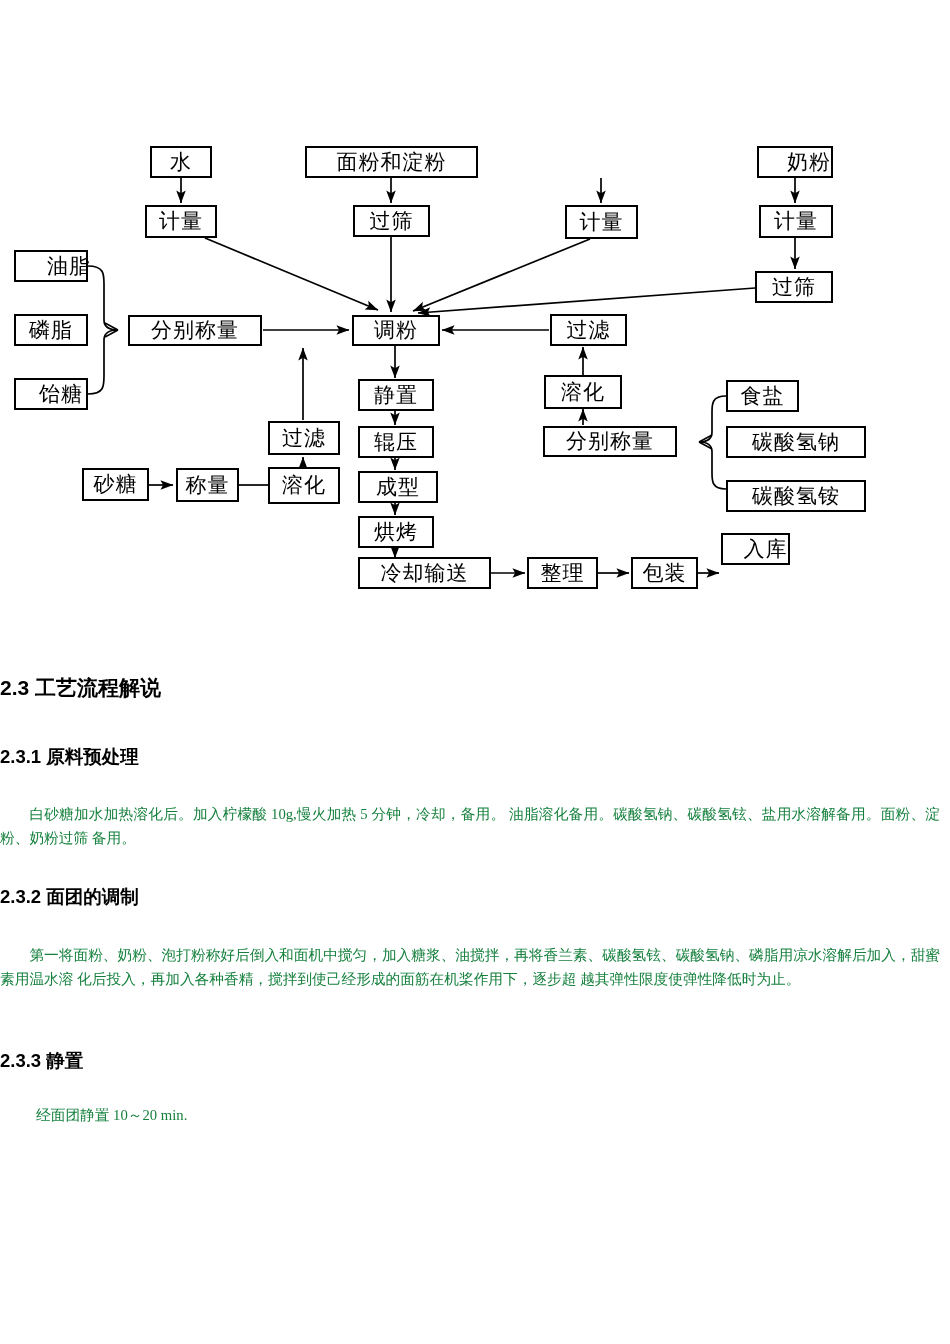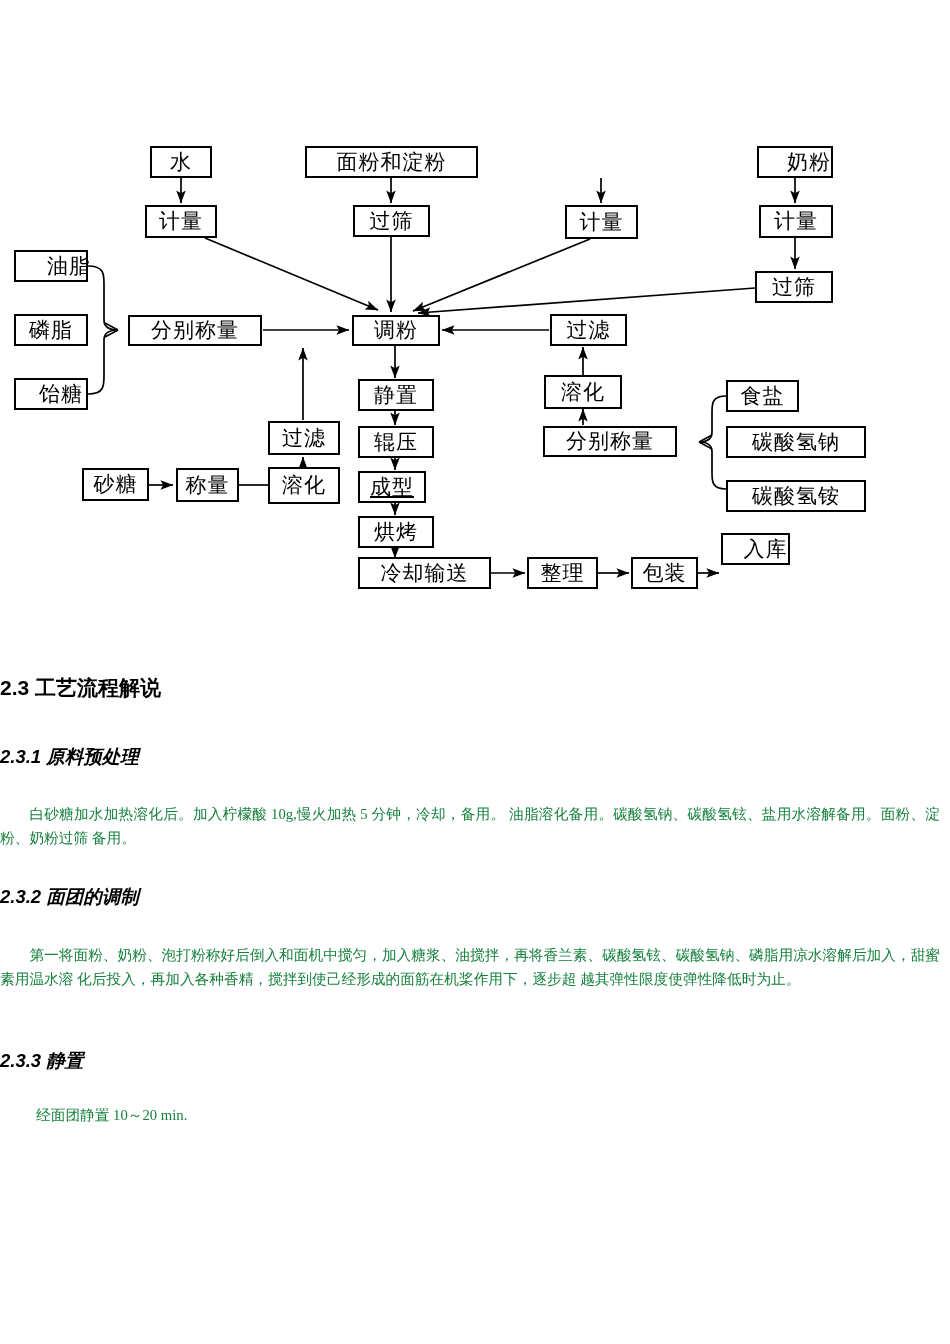--- a/index.html
+++ b/index.html
@@ -57,21 +57,20 @@
     font-family: "Liberation Sans", "DejaVu Sans", sans-serif;
     font-weight: bold;
     color: #000;
     margin: 0;
   }
   .h2 {
     font-size: 21px;
   }
   .h3 {
     font-size: 18.5px;
-    font-style: italic;
   }
   .para {
     font-family: "Liberation Serif", "DejaVu Serif", serif;
     font-size: 14.7px;
     line-height: 1.62;
     text-align: justify;
     margin: 0;
     color: #15803d;
   }
   .indent { text-indent: 2em; }
@@ -196,21 +195,21 @@
   </div>
   <div class="node" style="left:550px; top:314px; width:77px; height:32px;">
     <span>过滤</span>
   </div>
   <div class="node" style="left:358px; top:379px; width:76px; height:32px;">
     <span>静置</span>
   </div>
   <div class="node" style="left:358px; top:426px; width:76px; height:32px;">
     <span>辊压</span>
   </div>
-  <div class="node" style="left:358px; top:471px; width:68px; height:32px;text-decoration:underline;">
+  <div class="node" style="left:358px; top:471px; width:80px; height:32px;">
     <span>成型</span>
   </div>
   <div class="node" style="left:358px; top:516px; width:76px; height:32px;">
     <span>烘烤</span>
   </div>
   <div class="node" style="left:358px; top:557px; width:133px; height:32px;">
     <span>冷却输送</span>
   </div>
   <div class="node" style="left:527px; top:557px; width:71px; height:32px;">
     <span>整理</span>

